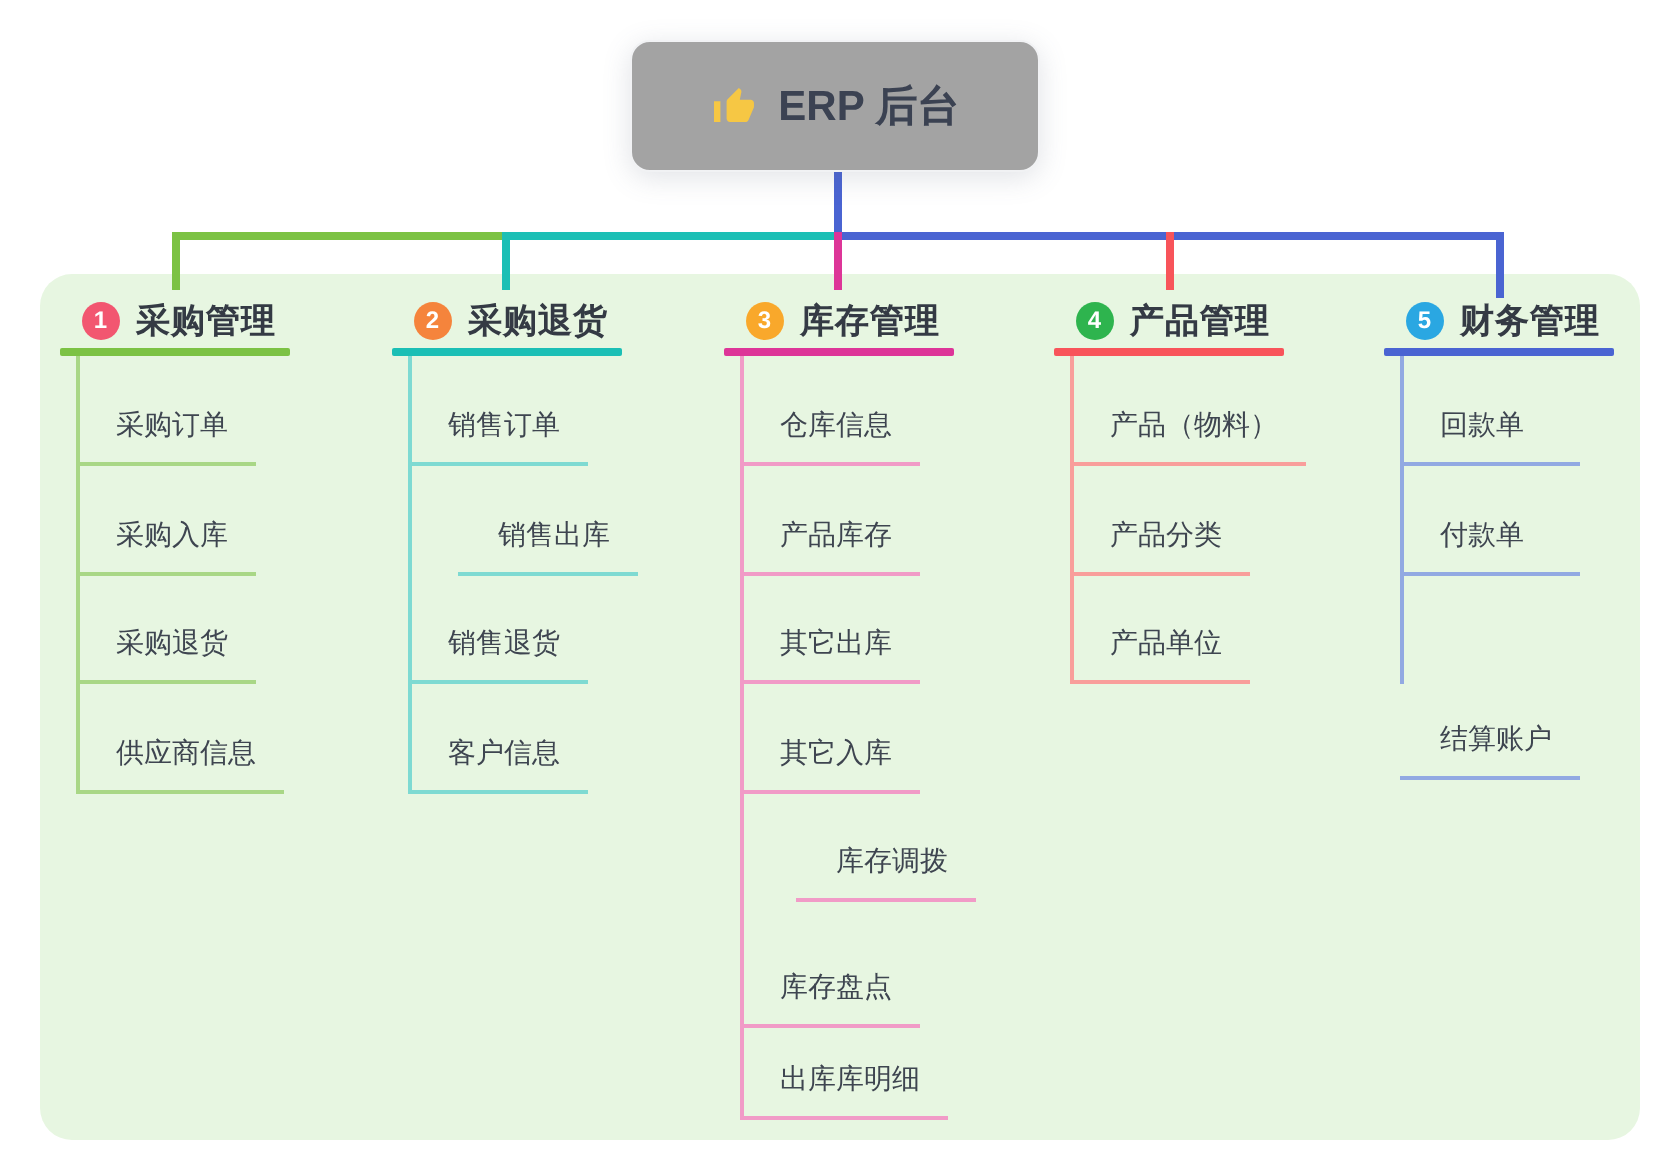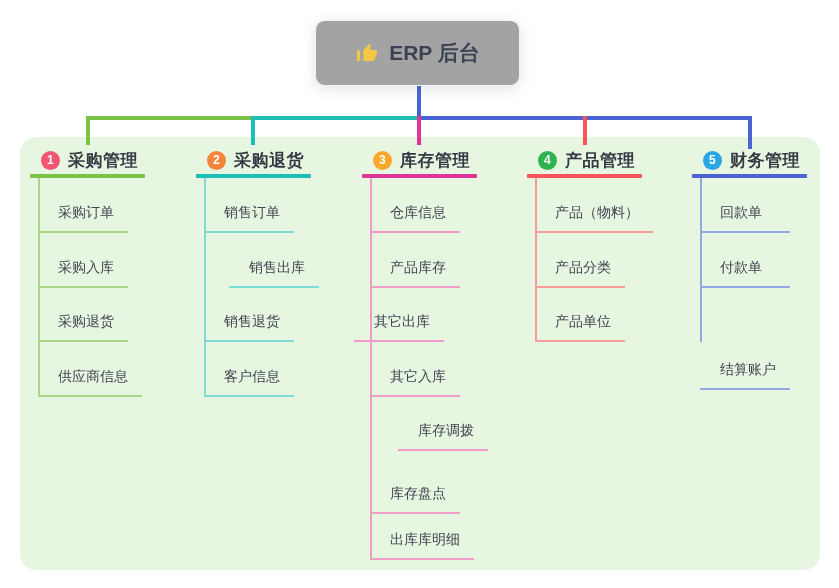--- a/index.html
+++ b/index.html
@@ -85,21 +85,21 @@
       <div class="child-row" style="left: 204px; top: 311px; border-bottom-color: rgb(126, 218, 210); text-align: right;">销售退货</div>
       <div class="child-row" style="left: 204px; top: 365.5px; border-bottom-color: rgb(126, 218, 210);">客户信息</div>
       <div class="branch-title" style="left: 373px;">
         <span class="badge" style="background: rgb(249, 168, 43);">3</span>
         <span>库存管理</span>
       </div>
       <div class="title-underline" style="left: 362px; background: rgb(221, 53, 152);"></div>
       <div class="trunk" style="left: 370px; top: 178px; height: 382px; background: rgb(241, 155, 199);"></div>
       <div class="child-row" style="left: 370px; top: 202px; border-bottom-color: rgb(241, 155, 199);">仓库信息</div>
       <div class="child-row" style="left: 370px; top: 256.5px; border-bottom-color: rgb(241, 155, 199);">产品库存</div>
-      <div class="child-row" style="left: 354px; top: 311px; border-bottom-color: rgb(241, 155, 199); text-align: center;">其它出库</div>
+      <div class="child-row" style="left: 370px; top: 311px; border-bottom-color: rgb(241, 155, 199); text-align: center;">其它出库</div>
       <div class="child-row" style="left: 370px; top: 365.5px; border-bottom-color: rgb(241, 155, 199);">其它入库</div>
       <div class="child-row" style="left: 370px; top: 420px; border-bottom-color: rgb(241, 155, 199); margin-left: 28px;">库存调拨</div>
       <div class="child-row" style="left: 370px; top: 483px; border-bottom-color: rgb(241, 155, 199);">库存盘点</div>
       <div class="child-row" style="left: 370px; top: 529px; border-bottom-color: rgb(241, 155, 199);">出库库明细</div>
       <div class="branch-title" style="left: 538px;">
         <span class="badge" style="background: rgb(46, 180, 78);">4</span>
         <span>产品管理</span>
       </div>
       <div class="title-underline" style="left: 527px; background: rgb(248, 84, 90);"></div>
       <div class="trunk" style="left: 535px; top: 178px; height: 164px; background: rgb(249, 158, 155);"></div>

